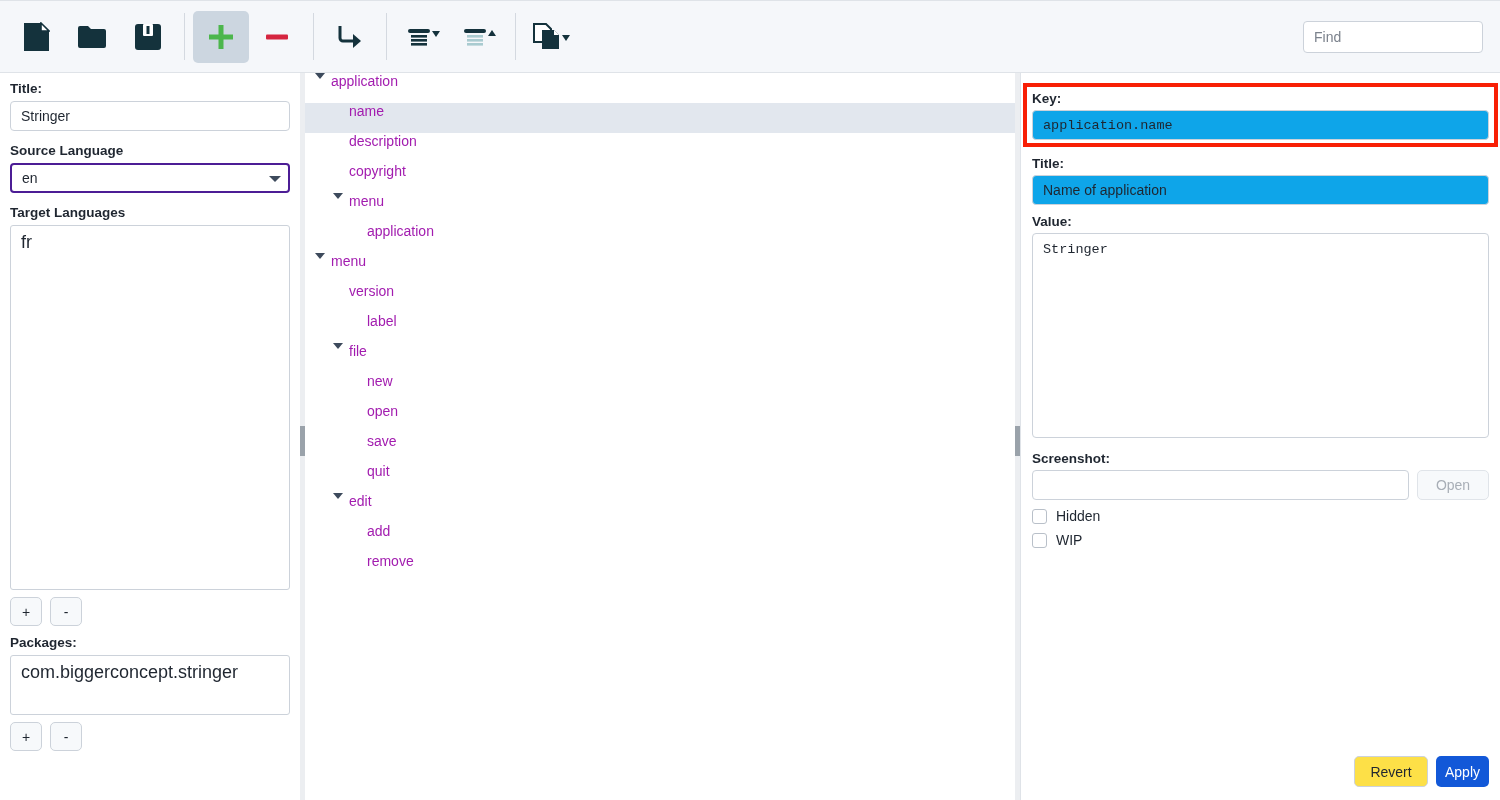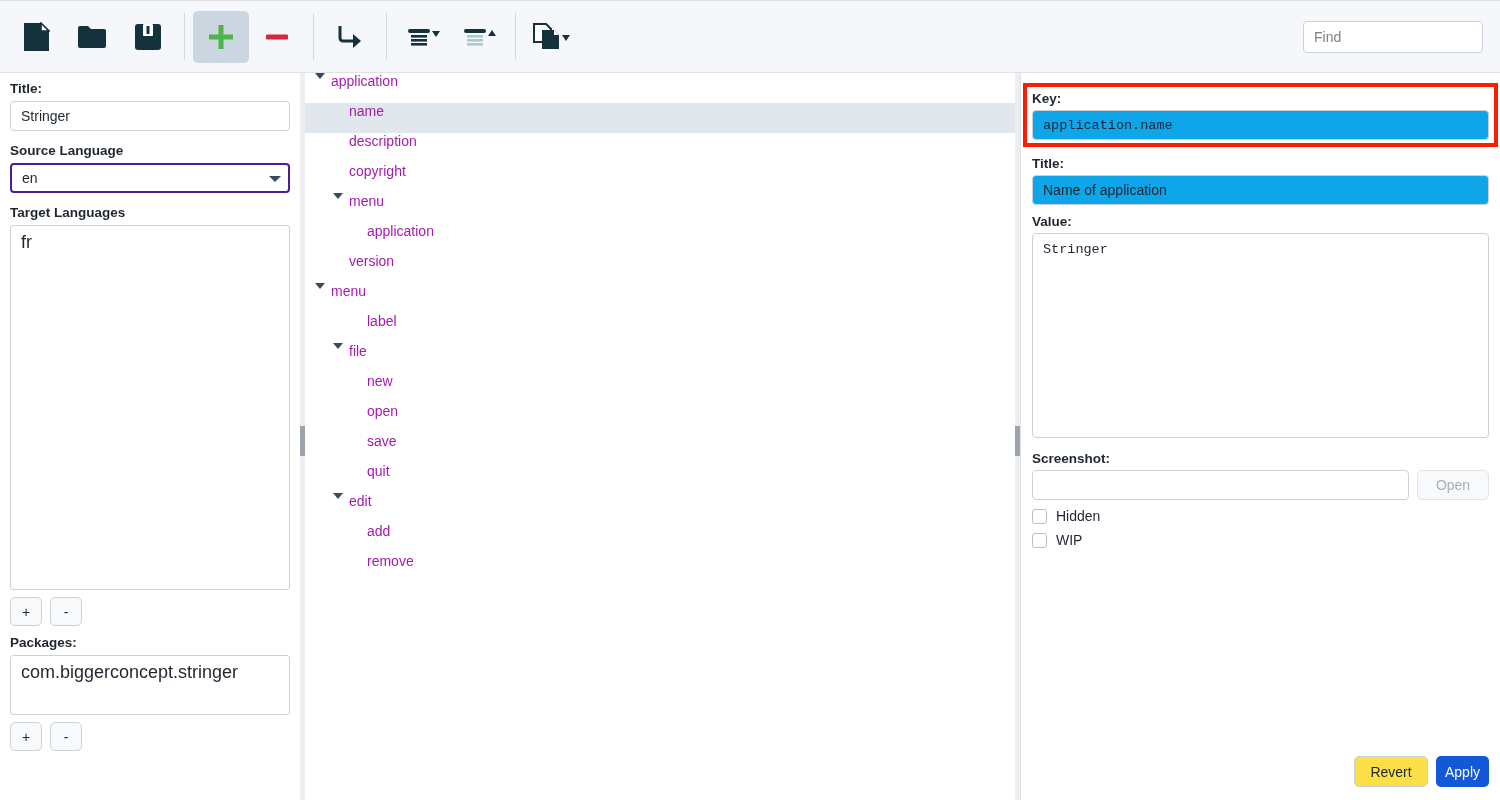--- a/index.html
+++ b/index.html
@@ -362,28 +362,28 @@
         <span style="width: 28px; flex: 0 0 auto;"></span>
         <span class="tw-arrow"></span>
         <span>menu</span>
       </div>
       <div class="tree-row">
         <span style="width: 46px; flex: 0 0 auto;"></span>
         <span class="tw-spacer"></span>
         <span>application</span>
       </div>
       <div class="tree-row">
-        <span style="width: 28px; flex: 0 0 auto;"></span>
-        <span class="tw-spacer"></span>
-        <span>version</span>
-      </div>
-      <div class="tree-row">
         <span style="width: 10px; flex: 0 0 auto;"></span>
         <span class="tw-arrow"></span>
         <span>menu</span>
+      </div>
+      <div class="tree-row">
+        <span style="width: 28px; flex: 0 0 auto;"></span>
+        <span class="tw-spacer"></span>
+        <span>version</span>
       </div>
       <div class="tree-row">
         <span style="width: 46px; flex: 0 0 auto;"></span>
         <span class="tw-spacer"></span>
         <span>label</span>
       </div>
       <div class="tree-row">
         <span style="width: 28px; flex: 0 0 auto;"></span>
         <span class="tw-arrow"></span>
         <span>file</span>

